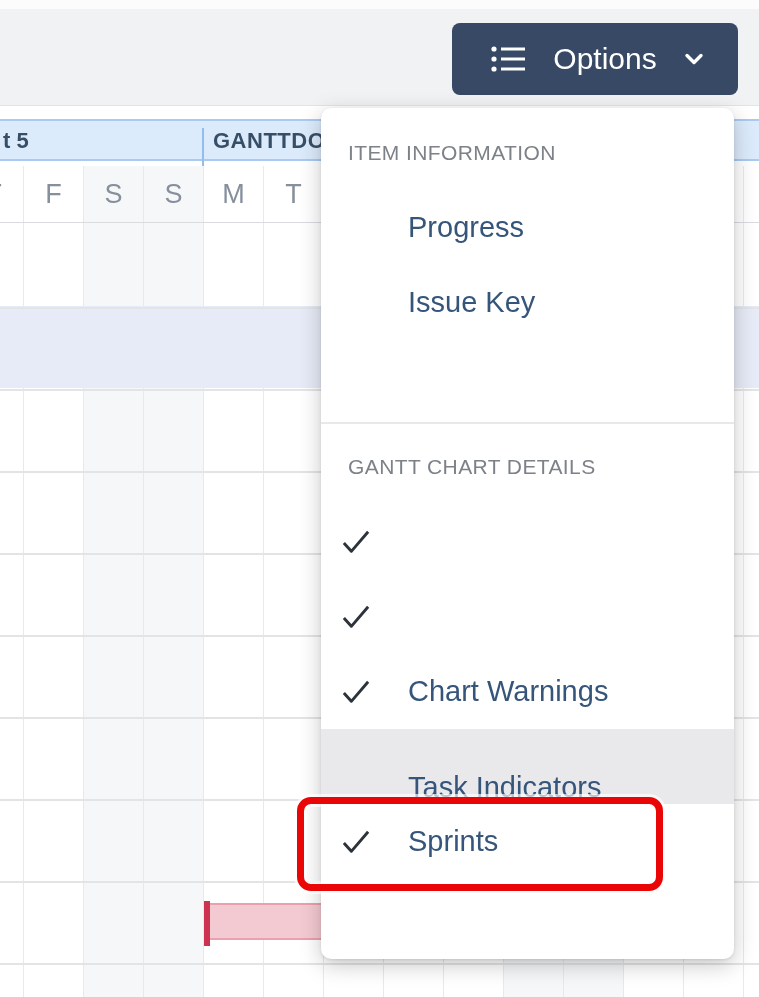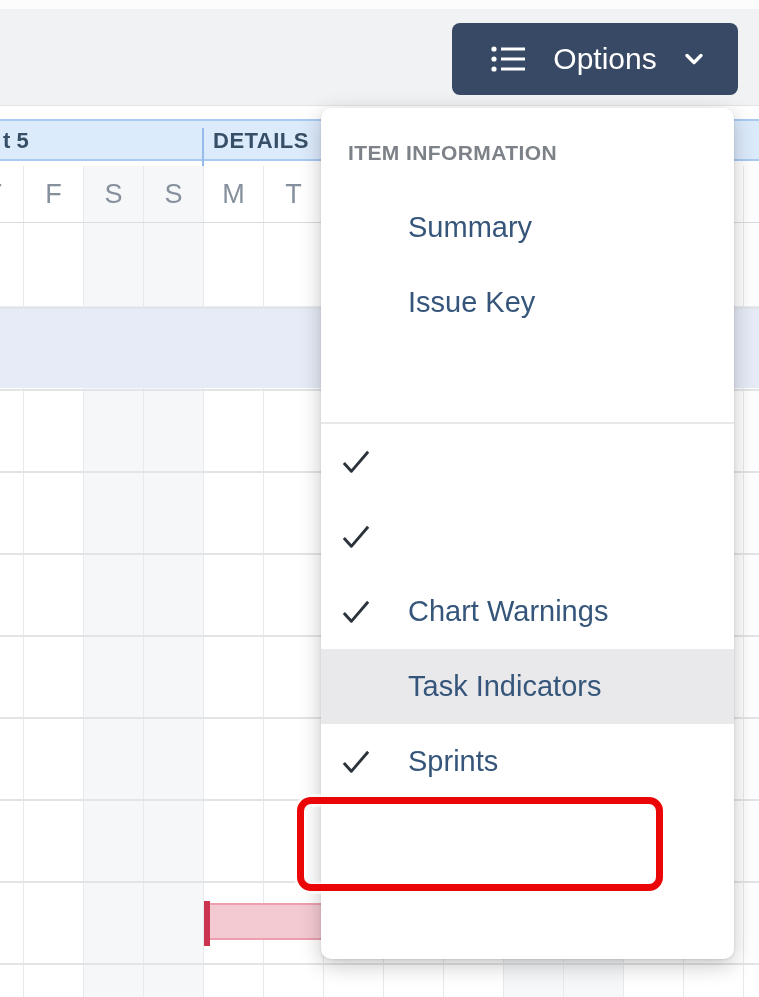--- a/index.html
+++ b/index.html
@@ -55,26 +55,26 @@
     background:var(--bar-fill);border-top:2px solid var(--bar-edge);border-bottom:2px solid var(--bar-edge);
   }
   .task-cap{position:absolute;left:0;top:-4px;width:6px;height:45px;background:var(--bar-cap);}
   
   .menu{
     position:absolute;left:321px;top:108px;width:413px;height:851px;background:var(--menu-bg);
     border-radius:10px;z-index:10;overflow:hidden;
     box-shadow:0 6px 22px rgba(0,0,0,0.22),0 1px 3px rgba(0,0,0,0.10);
   }
   .menu-title{
-    margin:33px 0 25px 27px;font-size:21px;font-weight:700;color:var(--section-title);letter-spacing:0.4px;
+    margin:33px 0 25px 27px;font-size:21px;font-weight:400;color:var(--section-title);letter-spacing:0.4px;
   }
   .menu-title.second{margin-top:31px;}
   .menu-divider{margin-top:7px;border-top:2px solid var(--divider);}
   .menu-item{height:75px;display:flex;align-items:center;padding-left:18px;cursor:pointer;}
-  .menu-item.hover{background:var(--hover-bg);}
+  .menu-item.hover{background:var(--hover-bg);align-items:flex-end;}
   .check{width:34px;height:34px;display:inline-flex;align-items:center;justify-content:center;flex:0 0 34px;}
   .menu-label{margin-left:35px;font-size:29px;color:var(--menu-text);white-space:nowrap;}
   
   .annotation{
     position:absolute;left:297px;top:797px;width:366px;height:94px;box-sizing:border-box;
     border:7px solid var(--annotation-red);border-radius:14px;z-index:30;pointer-events:none;
     box-shadow:0 0 0 3px rgba(255,255,255,0.65), inset 0 0 0 3px rgba(255,255,255,0.65);
   }
 </style>
 </head>
@@ -83,21 +83,21 @@
 <div class="screen">
 
   <div class="top-strip"></div>
   <div class="toolbar"></div>
 
   <div class="sprint-band">
     <div class="sprint-cell left">
       <span class="sprint-label">t 5</span>
     </div>
     <div class="sprint-cell right">
-      <span class="sprint-label">DETAILS</span>
+      <span class="sprint-label">GANTTDO</span>
     </div>
   </div>
 
   <div class="day-header" id="dayHeader">
       <div class="day-cell" style="left: -36px;">
         <span>T</span>
       </div>
       <div class="day-cell" style="left: 24px;">
         <span>F</span>
       </div>
@@ -175,30 +175,31 @@
     <span class="label">Options</span>
     <svg width="24" height="24" viewBox="0 0 24 24">
       <path d="M5 8.5 L12 15.5 L19 8.5" fill="none" stroke="#fff" stroke-width="3.4" stroke-linecap="round" stroke-linejoin="round"></path>
     </svg>
   </button>
 
   <div class="menu" id="menu">
       <div class="menu-title">ITEM INFORMATION</div>
       <div class="menu-item">
         <span class="check"></span>
-        <span class="menu-label">Summary</span>
+        <span class="menu-label">Progress</span>
       </div>
       <div class="menu-item">
         <span class="check"></span>
         <span class="menu-label">Issue Key</span>
       </div>
       <div class="menu-item">
         <span class="check"></span>
       </div>
       <div class="menu-divider"></div>
+      <div class="menu-title second">GANTT CHART DETAILS</div>
       <div class="menu-item">
         <span class="check">
           <svg width="32" height="28" viewBox="0 0 34 30">
             <path d="M4 16 L12 25 L30 4" fill="none" stroke="#2d333b" stroke-width="3.1" stroke-linejoin="round"></path>
           </svg>
         </span>
       </div>
       <div class="menu-item">
         <span class="check">
           <svg width="32" height="28" viewBox="0 0 34 30">

